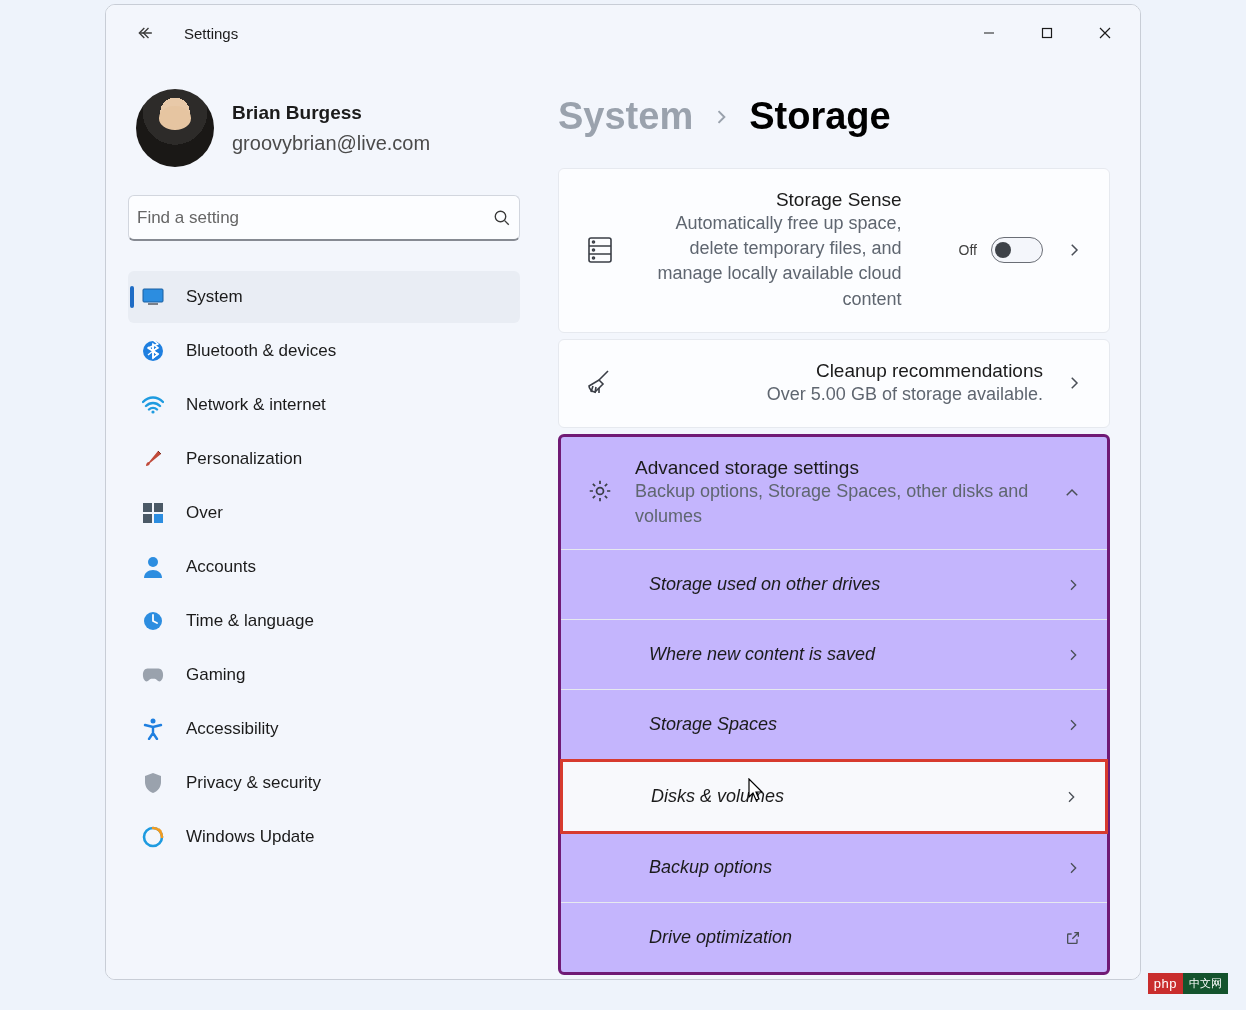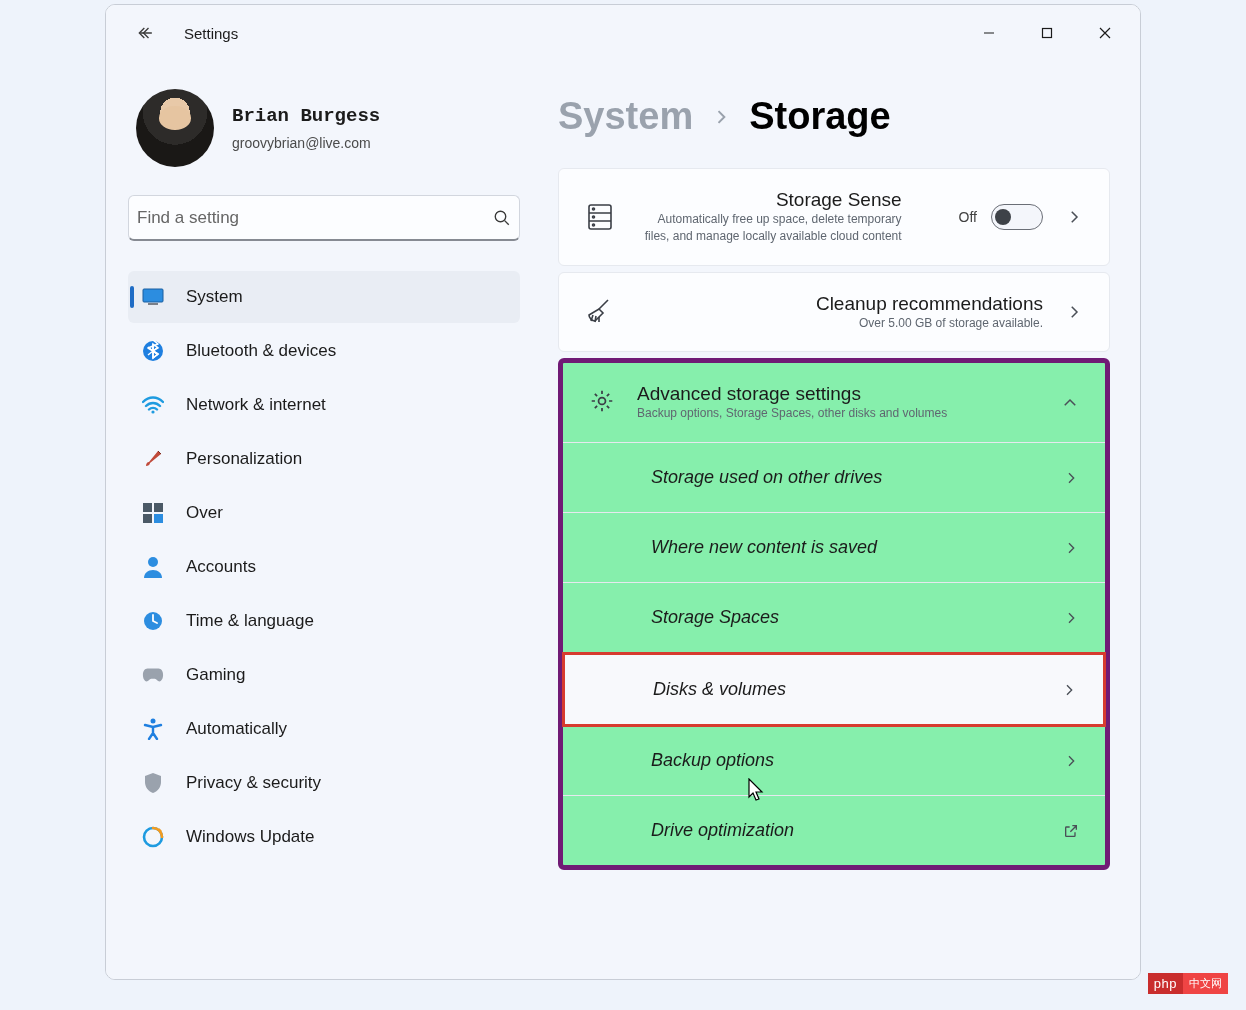--- a/index.html
+++ b/index.html
@@ -71,22 +71,22 @@
   .avatar {
     width: 78px; height: 78px; border-radius: 50%;
     background: radial-gradient(circle at 50% 30%, #e8c9a8 0 22%, #2d2b29 22% 48%, #1a1816 48% 100%);
     position: relative;
     overflow:hidden;
   }
   .avatar::after{
     content:""; position:absolute; left:30%; top:22%; width:40%; height:30%;
     background: #e6c5a1; border-radius:50%;
   }
-  .profile-name { font-size: 19px; font-weight: 600; color:#1b1b1b;font-family:Liberation Mono, monospace; }
-  .profile-email { font-size: 14px; color:#4b4b4b; margin-top:8px; }
+  .profile-name { font-size: 19px; font-weight: 600; color:#1b1b1b; }
+  .profile-email { font-size: 20px; color:#4b4b4b; margin-top:8px; }
   .searchbox {
     height: 46px;
     background: #fcfdff;
     border: 1px solid #d2d6de;
     border-bottom: 2px solid #868a92;
     border-radius: 6px;
     display:flex; align-items:center;
     padding: 0 8px;
     margin-bottom: 30px;
   }
@@ -140,37 +140,37 @@
     text-align: right;
   }
   .row {
     display:flex; align-items:center;
     padding: 20px 26px;
     gap: 22px;
     cursor:pointer;
   }
   .row .icon { width:30px; height:30px; display:flex; align-items:center; justify-content:center; flex-shrink:0;}
   .row-title { font-size:19px; color:#1b1b1b; }
-  .row-sub { font-size:12px; color:#5f6670; margin-top:0; line-height:1.4; max-width:440px;}
+  .row-sub { font-size:18px; color:#5f6670; margin-top:0; line-height:1.4; max-width:440px;}
   .row-body { flex:1; }
   .chev { color:#4a4f57; }
   .toggle-wrap { display:flex; align-items:center; gap:14px; }
   .toggle-label { font-size:14px; color:#404040;margin-left:35px;}
   .toggle {
     width:52px; height:26px; border-radius:14px; border:1px solid #6a6e76;
     background:#f4f6fb; position:relative;
   }
   .toggle::after{
     content:""; position:absolute; left:3px; top:50%; transform:translateY(-50%);
     width:16px; height:16px; border-radius:50%; background:#3e4248;
   }
   
   .group {
-    background:#86efac;
-    border:5px solid #701a75;
+    background:#c4b5fd;
+    border:3px solid #701a75;
     border-radius:6px;
   }
   .group-header {
     display:flex; align-items:center; gap:22px;
     padding: 20px 26px;
     border-bottom:1px solid #e6e9ef;
     cursor:pointer;
   }
   .sub-row {
     display:flex; align-items:center; justify-content:space-between;
@@ -184,21 +184,21 @@
     border:3px solid #d73b2f;
     margin:-1px;
     background:#f8f9fc;
   }
   .cursor { position:absolute; pointer-events:none; }
   .badge-php {
     position:absolute; right:18px; bottom:16px;
     display:flex; align-items:center;
   }
   .badge-php .php { background:#c92d2d; color:#fff; font-size:13px; font-weight:400; padding:3px 6px; letter-spacing:0.5px;}
-  .badge-php .cn { background:#ef4444; color:#fff; font-size:11px; padding:3px 6px;}
+  .badge-php .cn { background:#14532d; color:#fff; font-size:11px; padding:3px 6px;}
 </style>
 </head>
 <body>
 
 <div class="window">
 
   <div class="titlebar">
     <div class="back">
       <svg width="20" height="20" viewBox="0 0 24 24" fill="none" stroke="#3a3a3a" stroke-width="1.6">
           <path d="M15 6l-6 6 6 6"></path>
@@ -322,21 +322,21 @@
             </span>
           <span>Gaming</span>
         </div>
         <div class="nav-item">
           <span class="nav-icon">
               <svg width="20" height="22" viewBox="0 0 20 22">
                 <circle cx="10" cy="3" r="2.5" fill="#1e7fe0"></circle>
                 <path d="M2 7l8 2 8-2M10 9v6m0 0l-4 6m4-6l4 6" stroke="#1e7fe0" stroke-width="2.4" stroke-linecap="round" fill="none"></path>
               </svg>
             </span>
-          <span>Automatically</span>
+          <span>Accessibility</span>
         </div>
         <div class="nav-item">
           <span class="nav-icon">
               <svg width="18" height="22" viewBox="0 0 18 22">
                 <path d="M9 1l8 3v6c0 5-3 9-8 11C4 19 1 15 1 10V4l8-3z" fill="#9aa2ad"></path>
               </svg>
             </span>
           <span>Privacy &amp; security</span>
         </div>
         <div class="nav-item">

